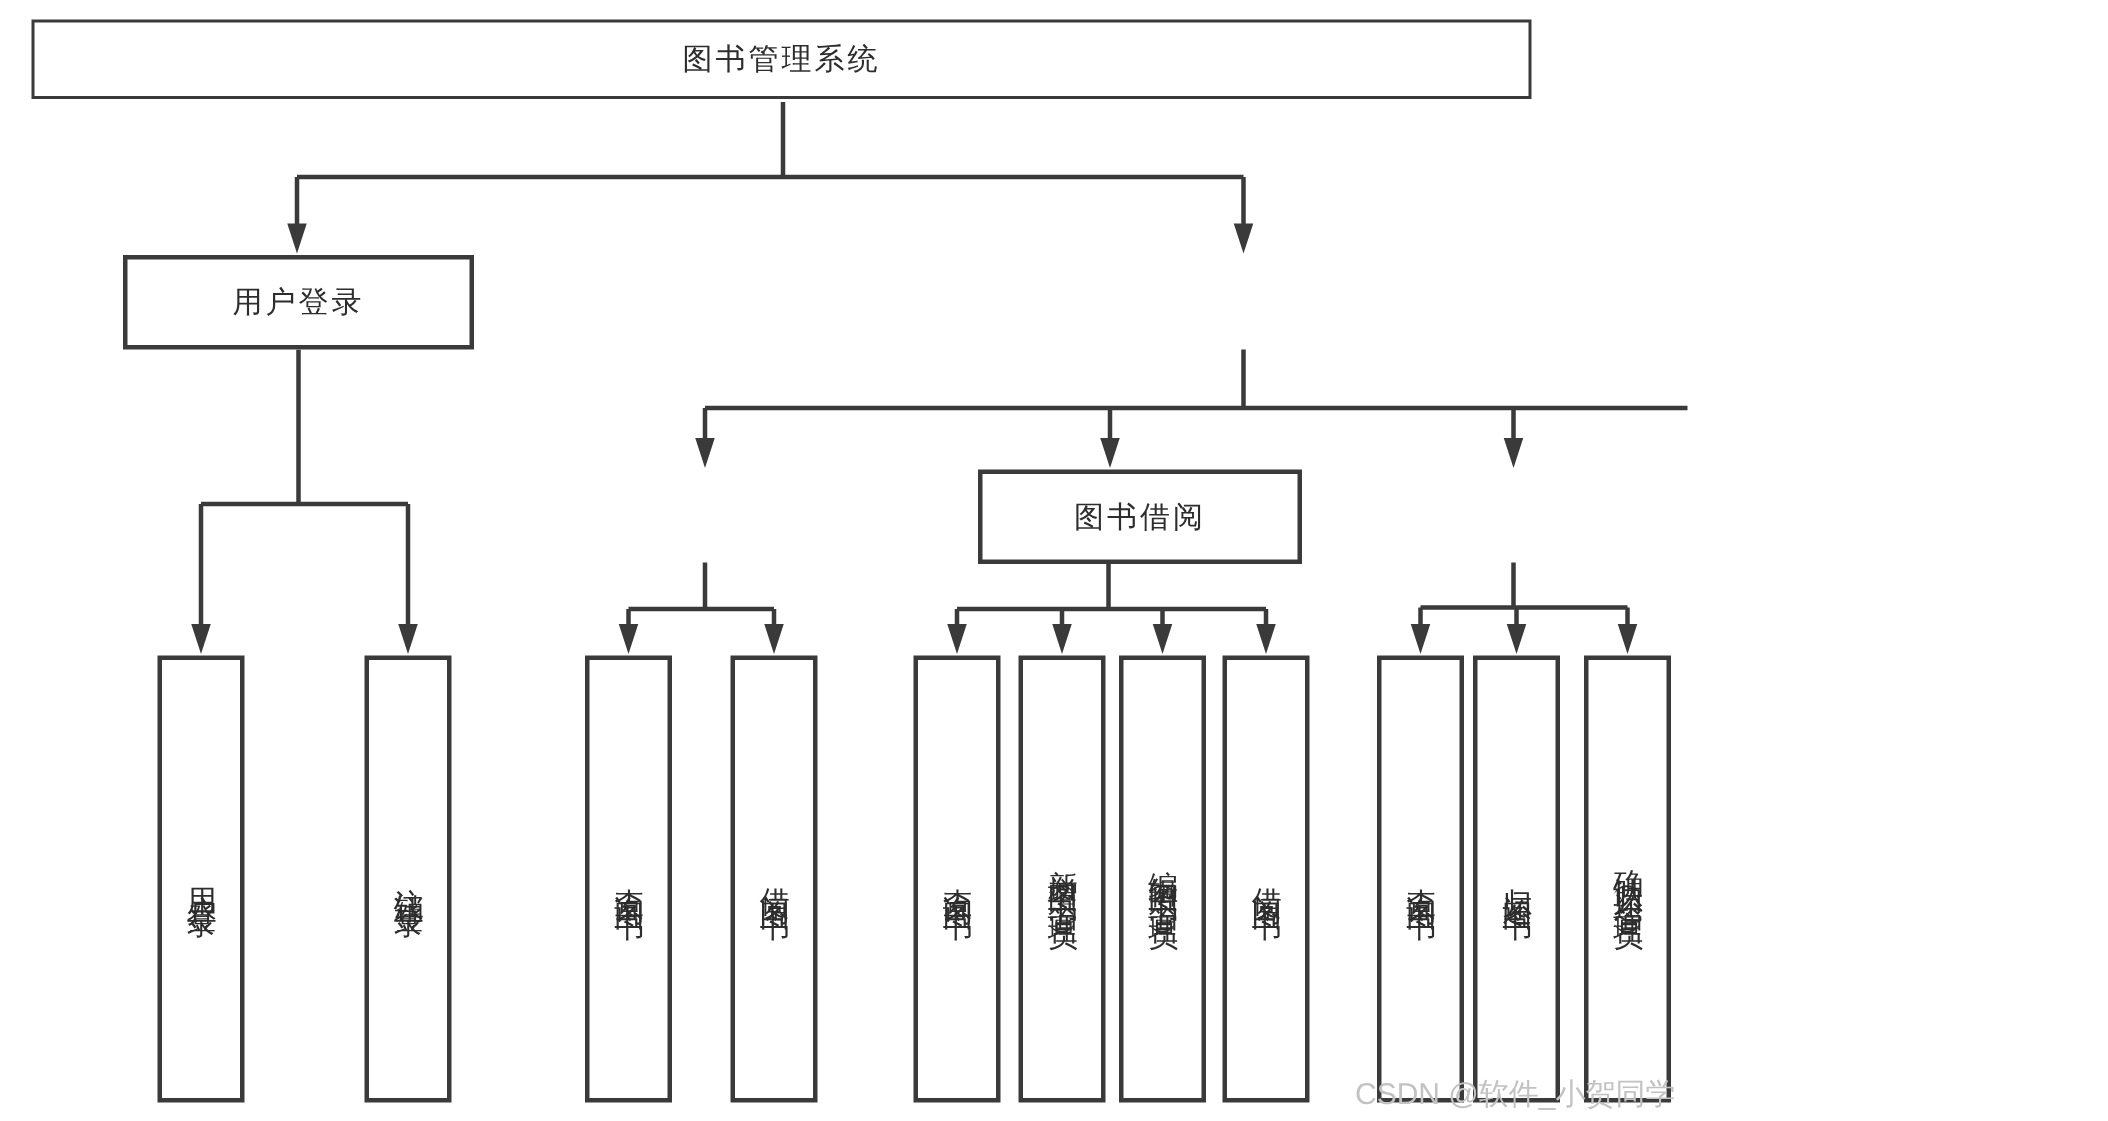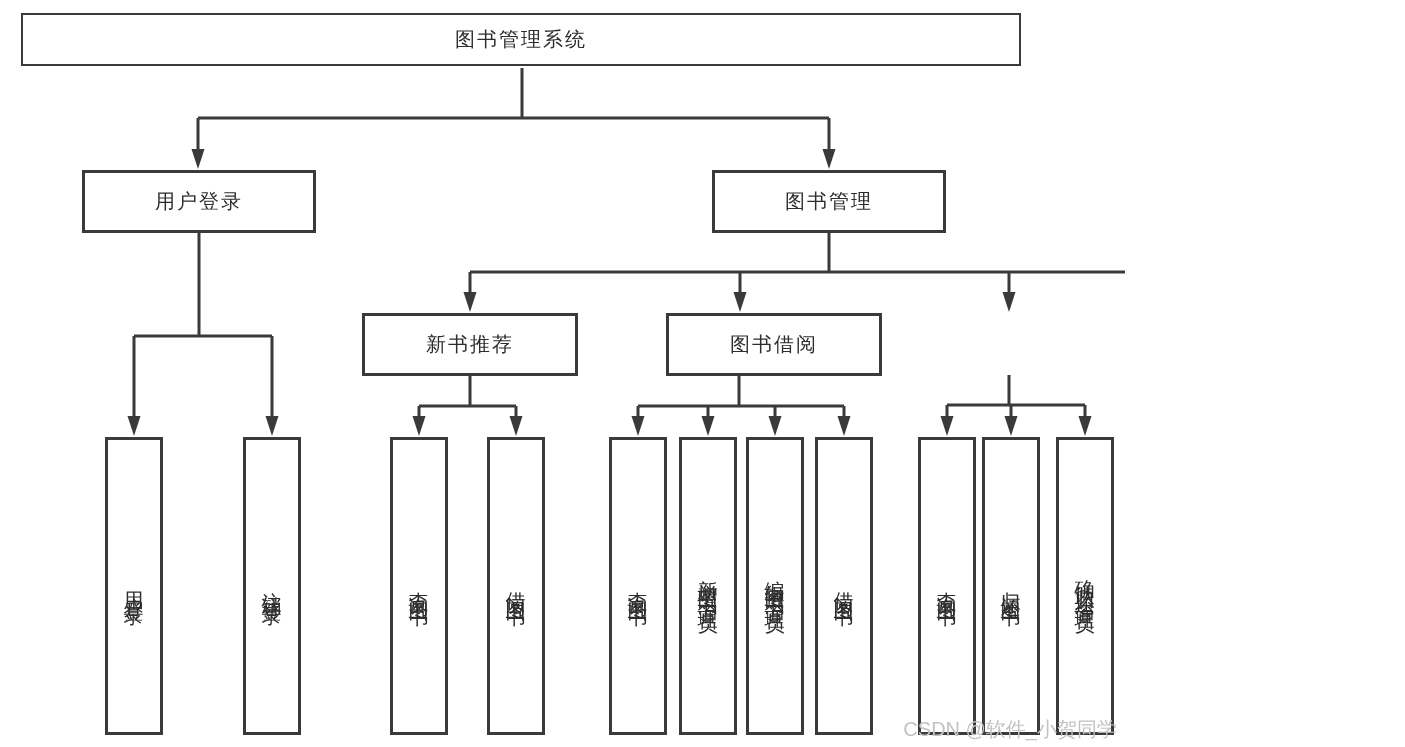--- a/index.html
+++ b/index.html
@@ -27,21 +27,21 @@
     writing-mode:vertical-rl;text-orientation:mixed;
     letter-spacing:5px;line-height:1;
   }
   
   .n-root{left:21px;top:13px;width:1000px;height:53px;}
   
   .n-login{left:82px;top:170px;width:234px;height:63px;}
   .n-mgmt{left:712px;top:170px;width:234px;height:63px;}
   
   .n-rec{left:362px;top:313px;width:216px;height:63px;}
-  .n-borrow{left:666px;top:313px;width:216px;height:63px;}
+  .n-borrow{left:652px;top:313px;width:216px;height:63px;}
   .n-current{left:901px;top:313px;width:216px;height:63px;}
   .n-records{left:1171px;top:313px;width:217px;height:63px;}
   
   .leaf{top:437px;width:58px;height:298px;}
   .n-l-login{left:105px;}
   .n-l-logout{left:243px;}
   .n-l-recq{left:390px;}
   .n-l-recb{left:487px;}
   .n-l-bbq{left:609px;}
   .n-l-bba{left:679px;}
@@ -110,23 +110,21 @@
     <g>
       <path d="M1280 375 V405 M1224 405 H1340 M1224 405 V418 M1340 405 V418"></path>
       <polygon points="1217.5,416 1230.5,416 1224,436"></polygon>
       <polygon points="1333.5,416 1346.5,416 1340,436"></polygon>
     </g>
   </svg>
 
   <div class="node root n-root">图书管理系统</div>
 
   <div class="node n-login">用户登录</div>
-  <div class="node n-mgmt">图书管理</div>
 
-  <div class="node n-rec">新书推荐</div>
   <div class="node n-borrow">图书借阅</div>
 
   <div class="node v leaf n-l-login">用户登录</div>
   <div class="node v leaf n-l-logout">注销登录</div>
 
   <div class="node v leaf n-l-recq">查询图书</div>
   <div class="node v leaf n-l-recb">借阅图书</div>
 
   <div class="node v leaf n-l-bbq">查询图书</div>
   <div class="node v leaf n-l-bba">新增图书（管理员）</div>

